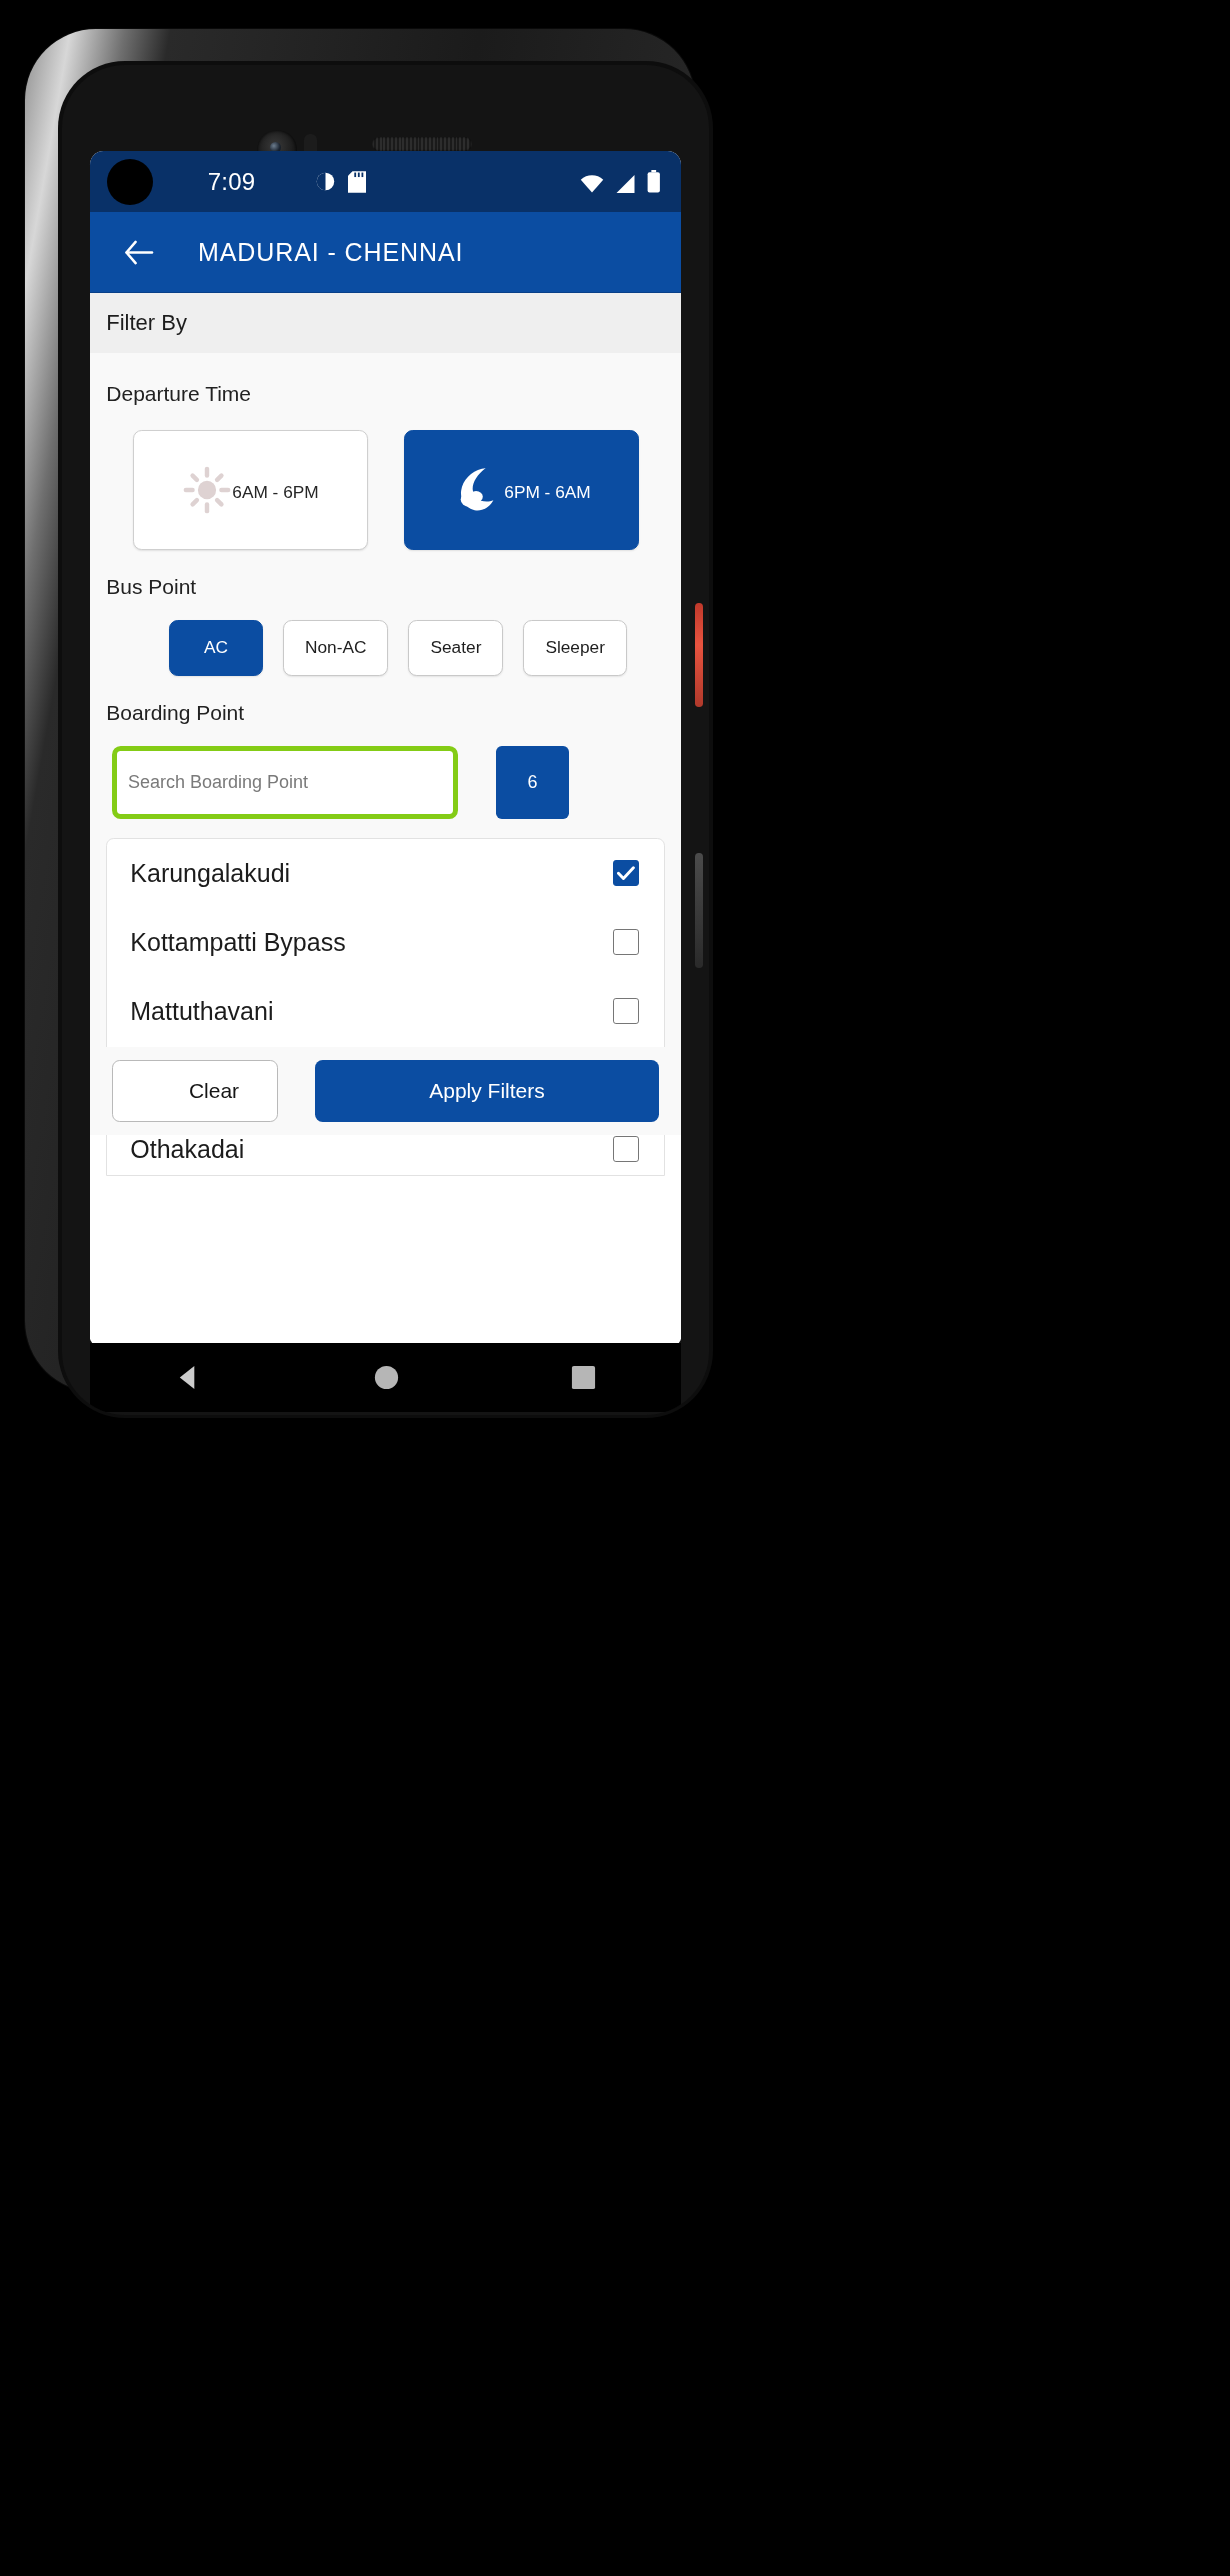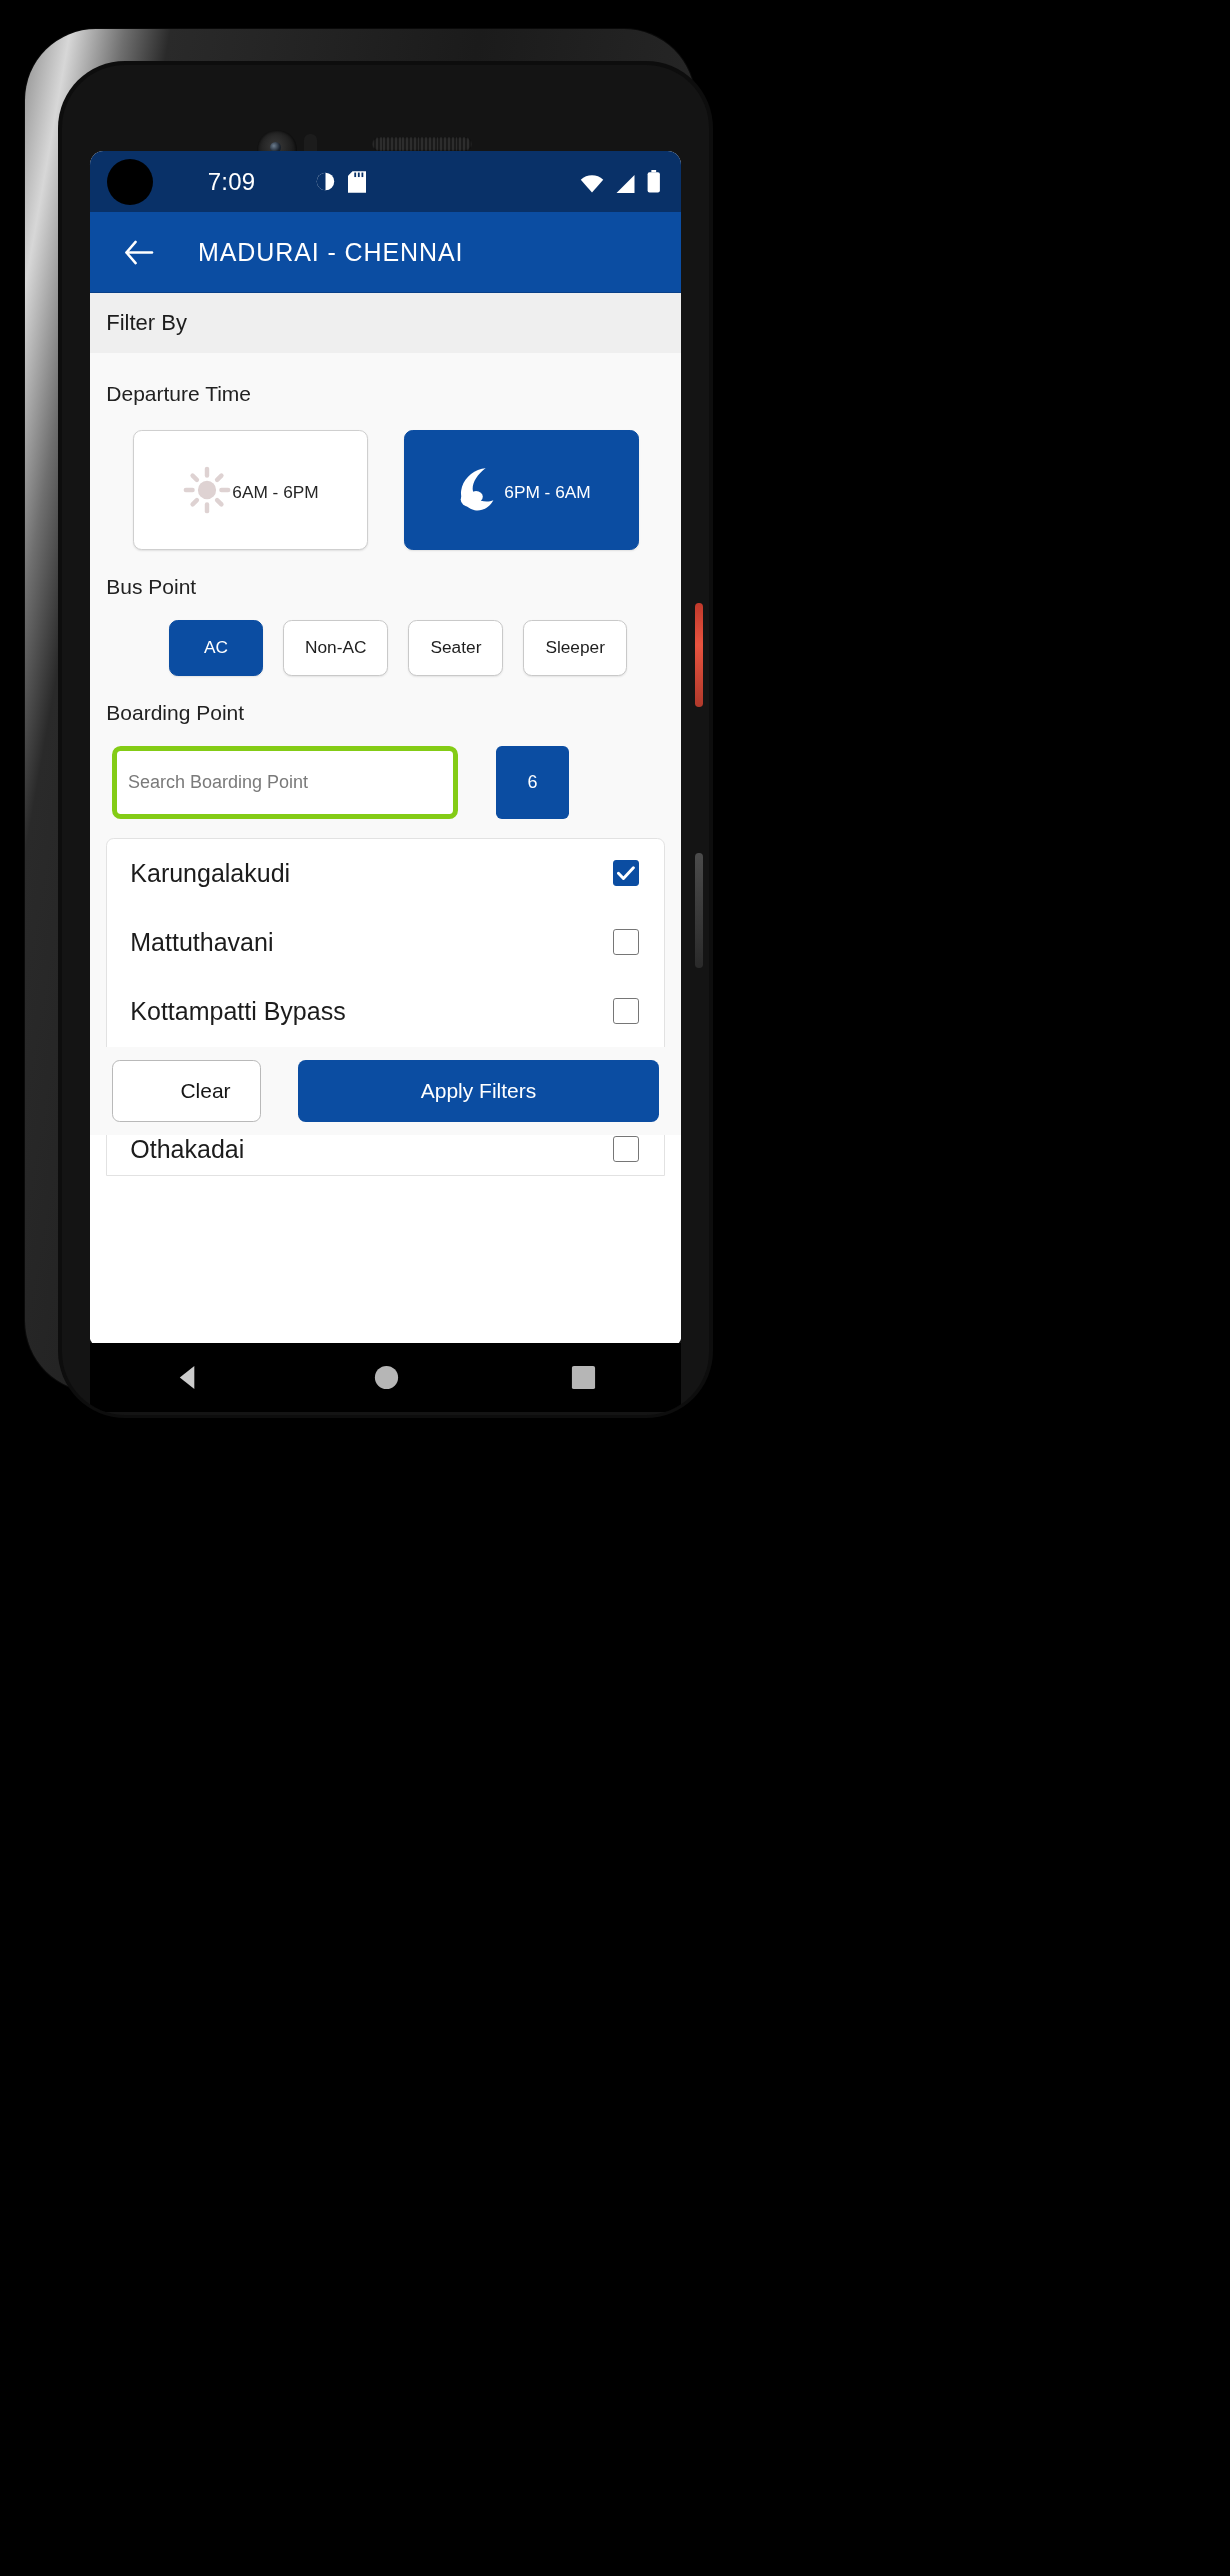--- a/index.html
+++ b/index.html
@@ -197,21 +197,21 @@
 
   
   .bottombar {
     position: absolute; left: 0; bottom: 0;
     width: 591px; height: 88px;
     background: #f9f9f9;
     display: flex; align-items: center; gap: 37px;
     padding: 0 22px;
   }
   .btn-clear {
-    width: 149px; height: 62px; border-radius: 7.7px;
+    width: 166px; height: 62px; border-radius: 7.7px;
     background: #fff; border: 1px solid #b9b9b9;
     display: flex; align-items: center; justify-content: center;
     font-size: 21px; color: #161616; padding-left: 38px;
   }
   .btn-apply {
     flex: 1 1 auto; height: 62px; border-radius: 7.7px;
     background: #0B4DA2;
     display: flex; align-items: center; justify-content: center;
     font-size: 21px; color: #fff;
   }
@@ -340,25 +340,25 @@
           <div class="bp-list">
             <div class="bp-item">
               <div class="bp-label">Karungalakudi</div>
               <div class="cb checked">
                 <svg width="18" height="14.4" viewBox="0 0 19 15">
                   <path d="M1.5 7.5 6.8 13 17.3 1.8" fill="none" stroke="#fff" stroke-width="3.1" stroke-linecap="round" stroke-linejoin="round"></path>
                 </svg>
               </div>
             </div>
             <div class="bp-item">
+              <div class="bp-label">Kottampatti Bypass</div>
+              <div class="cb"></div>
+            </div>
+            <div class="bp-item">
               <div class="bp-label">Mattuthavani</div>
-              <div class="cb"></div>
-            </div>
-            <div class="bp-item">
-              <div class="bp-label">Kottampatti Bypass</div>
               <div class="cb"></div>
             </div>
             <div class="bp-item">
               <div class="bp-label">Melur bypass</div>
               <div class="cb"></div>
             </div>
             <div class="bp-item">
               <div class="bp-label">Othakadai</div>
               <div class="cb"></div>
             </div>

